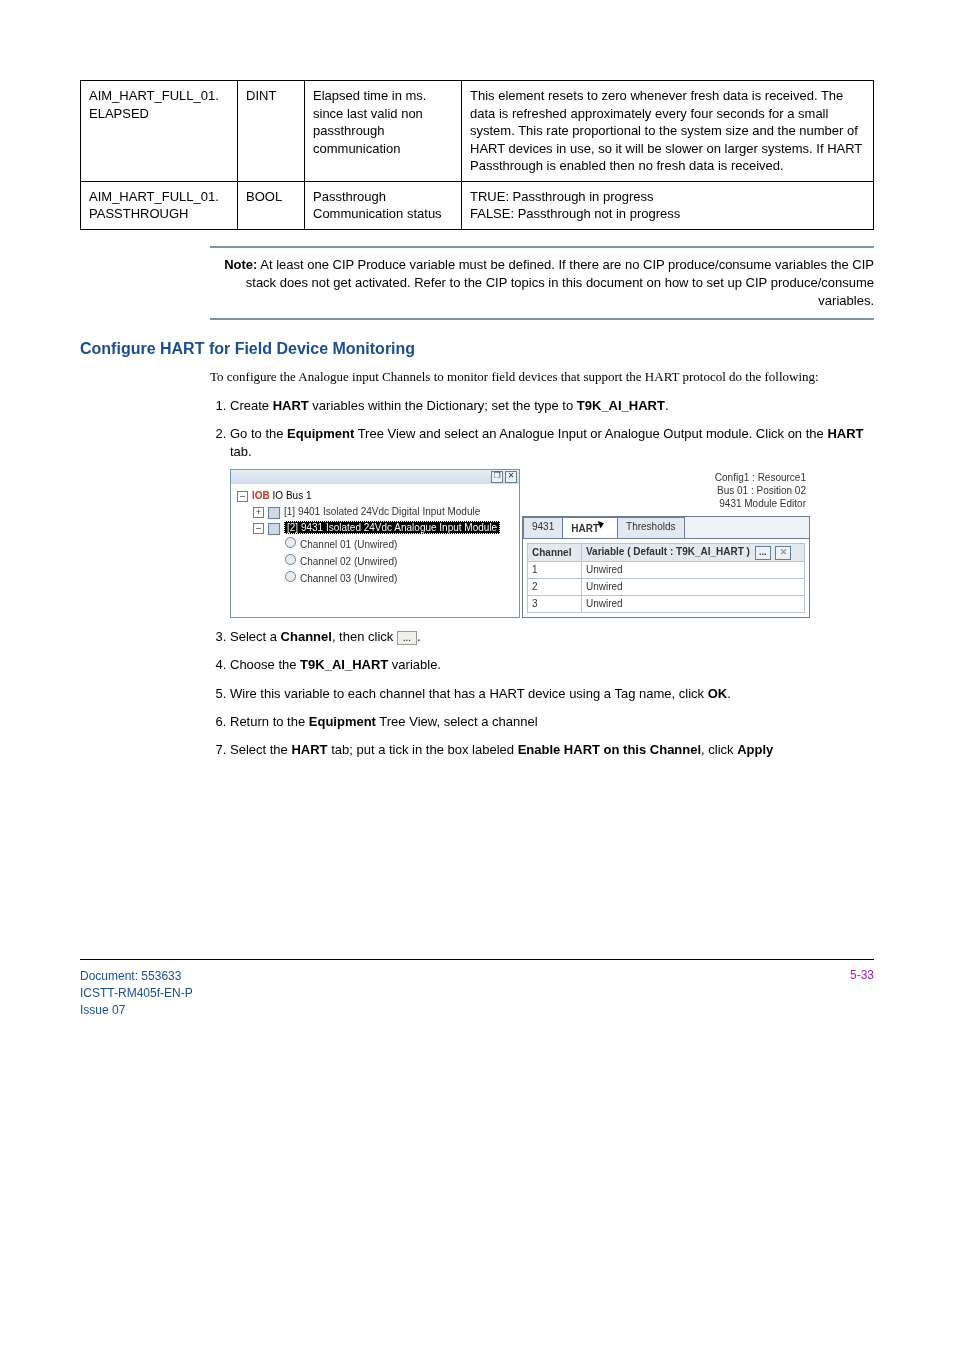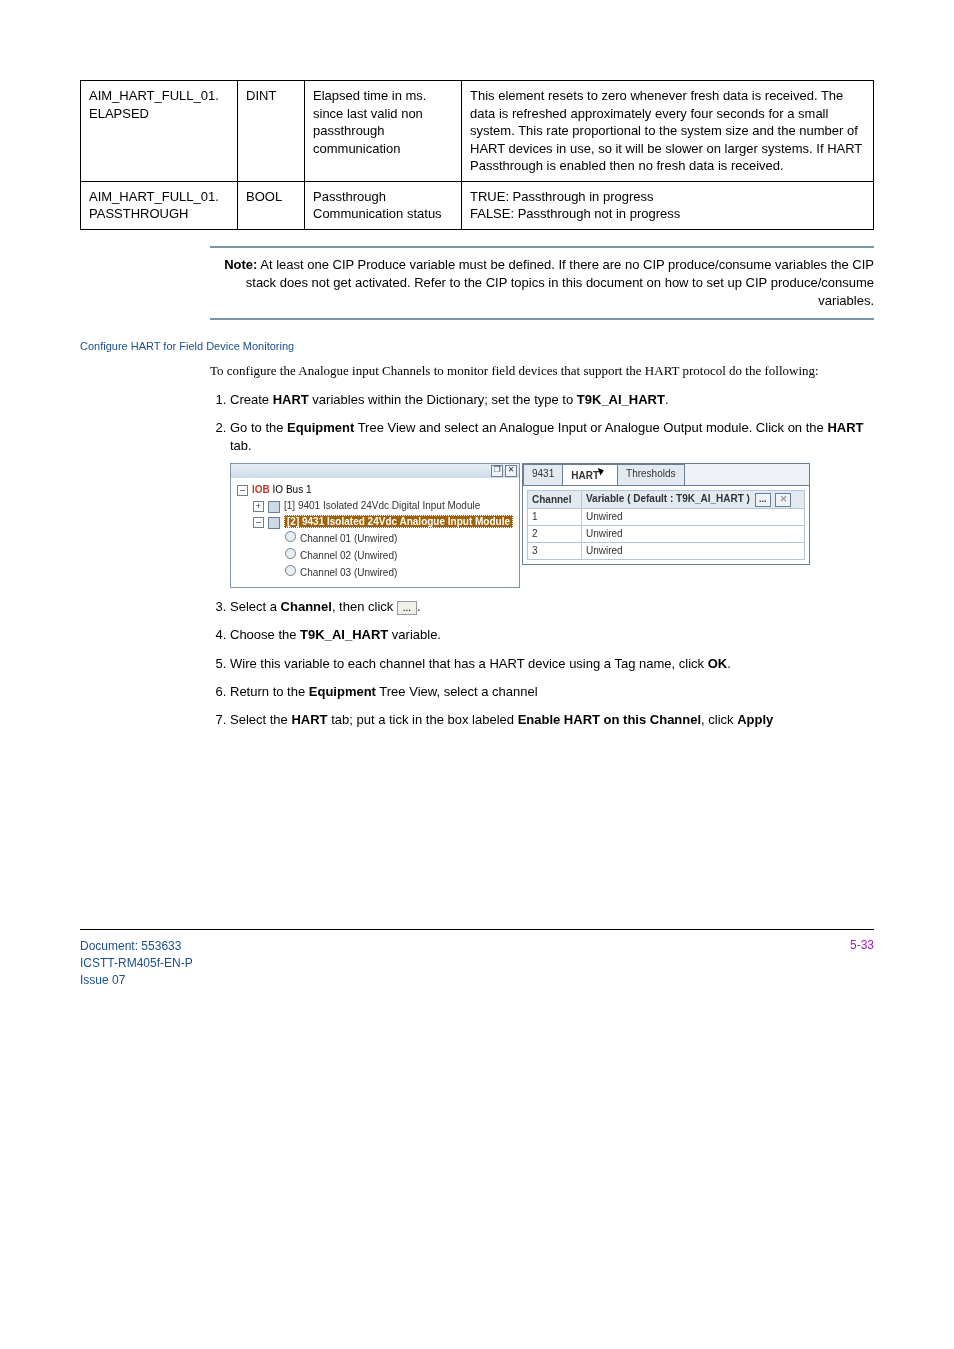--- a/index.html
+++ b/index.html
@@ -33,22 +33,22 @@
   .note-wrap {
     border-top: 2px solid #7a94a8;
     border-bottom: 2px solid #7a94a8;
     padding: 8px 0 8px 0;
     margin-bottom: 20px;
     text-align: right;
   }
   .note-text { line-height: 1.4; }
   .section-heading {
     color: #1a4f8b;
-    font-weight: normal;
-    font-size: 11px;
+    font-weight: bold;
+    font-size: 16px;
     margin: 4px 0 10px 0;
   }
   p.body {
     line-height: 1.4;
     margin: 0 0 10px 0;
   }
   ol.steps { margin: 0 0 10px 0; padding-left: 20px; }
   ol.steps > li { margin-bottom: 10px; line-height: 1.4; }
   .bullet-tri {
     margin-left: 18px;
@@ -76,21 +76,21 @@
   .ui-tree .titlebar {
     height: 14px;
     background: linear-gradient(#e6eef6,#d0dce8);
     display:flex; justify-content:flex-end; align-items:center; gap:2px; padding-right:2px;
   }
   .titlebar .btn { width:10px;height:10px;border:1px solid #6a7f93;background:#eef3f8;font-size:8px;line-height:8px;text-align:center;}
   .tree-body { padding:4px 6px 6px 6px; }
   .tree-row { white-space: nowrap; padding:1px 0; }
   .tree-row .box { display:inline-block;width:9px;height:9px;border:1px solid #6a7f93;text-align:center;line-height:8px;font-size:9px;margin-right:4px;background:#fff;}
   .tree-row .ico { display:inline-block;width:10px;height:10px;border:1px solid #6a7f93;background:#cdd9e6;margin-right:4px;vertical-align:middle;}
-  .tree-row.sel .lbl { background:#a16207;border:1px dotted #fff;color:#fff;padding:0 2px;font-weight:bold;}
+  .tree-row.sel .lbl { background:#000000;border:1px dotted #fff;color:#fff;padding:0 2px;}
   .tree-row .dot { display:inline-block;width:9px;height:9px;border-radius:50%;border:1px solid #6a7f93;background:#e9eef4;margin-right:4px;}
   .iob { color:#c0392b; font-weight:bold; }
   .bus { color:#000; }
   .ui-right {
     flex:1;
     display:flex;flex-direction:column;gap:4px;
   }
   .hdr-lines { text-align: right; padding:2px 4px; line-height:1.3; font-size:10px;}
   .tab-area { border:1px solid #6a7f93; background:#eef2f6; }
   .tabs { display:flex; border-bottom:1px solid #6a7f93;}
@@ -176,20 +176,25 @@
             <div class="tree-body">
               <div class="tree-row"><span class="box">–</span><span class="iob" style="white-space: pre-line;">IOB</span> <span class="bus" style="white-space: pre-line;">IO Bus 1</span></div>
               <div class="tree-row" style="padding-left:16px;"><span class="box">+</span><span class="ico"></span><span style="white-space: pre-line;">[1] 9401 Isolated 24Vdc Digital Input Module</span></div>
               <div class="tree-row sel" style="padding-left:16px;"><span class="box">–</span><span class="ico"></span><span class="lbl" style="white-space: pre-line;">[2] 9431 Isolated 24Vdc Analogue Input Module</span></div>
               <div class="tree-row" style="padding-left:48px;"><span class="dot"></span><span style="white-space: pre-line;">Channel 01 (Unwired)</span></div>
               <div class="tree-row" style="padding-left:48px;"><span class="dot"></span><span style="white-space: pre-line;">Channel 02 (Unwired)</span></div>
               <div class="tree-row" style="padding-left:48px;"><span class="dot"></span><span style="white-space: pre-line;">Channel 03 (Unwired)</span></div>
             </div>
           </div>
           <div class="ui-right">
+            <div class="hdr-lines">
+              <div style="white-space: pre-line;">Config1 : Resource1</div>
+              <div style="white-space: pre-line;">Bus 01 : Position 02</div>
+              <div style="white-space: pre-line;">9431 Module Editor</div>
+            </div>
             <div class="tab-area">
               <div class="tabs">
                 <div class="tab" style="white-space: pre-line;">9431</div>
                 <div class="tab active"><span style="white-space: pre-line;">HART</span><span class="cursor"></span></div>
                 <div class="tab" style="white-space: pre-line;">Thresholds</div>
               </div>
               <div class="tab-body">
                 <table class="mini-table">
                   <tbody>
                       <tr>

